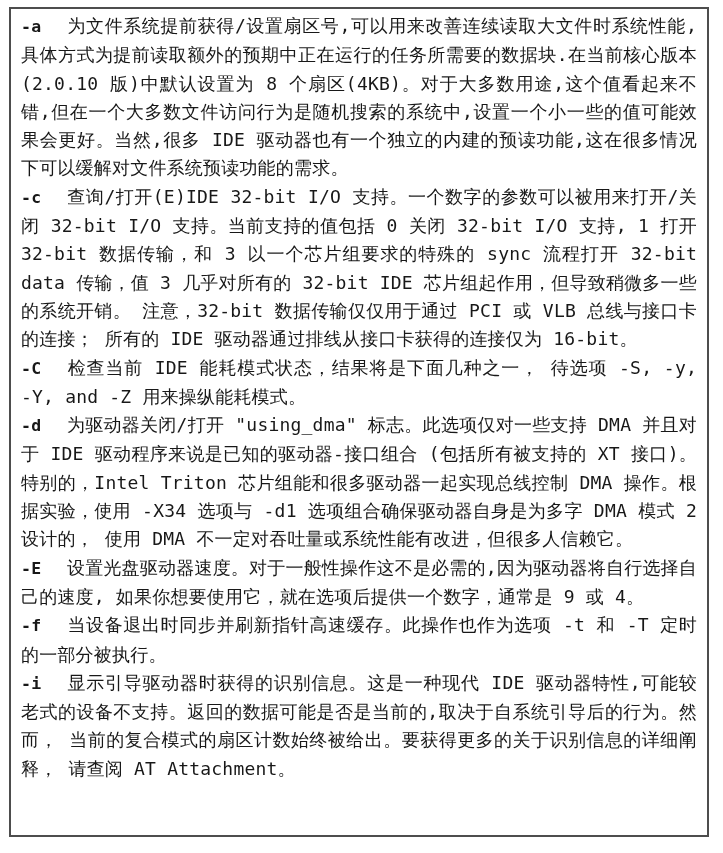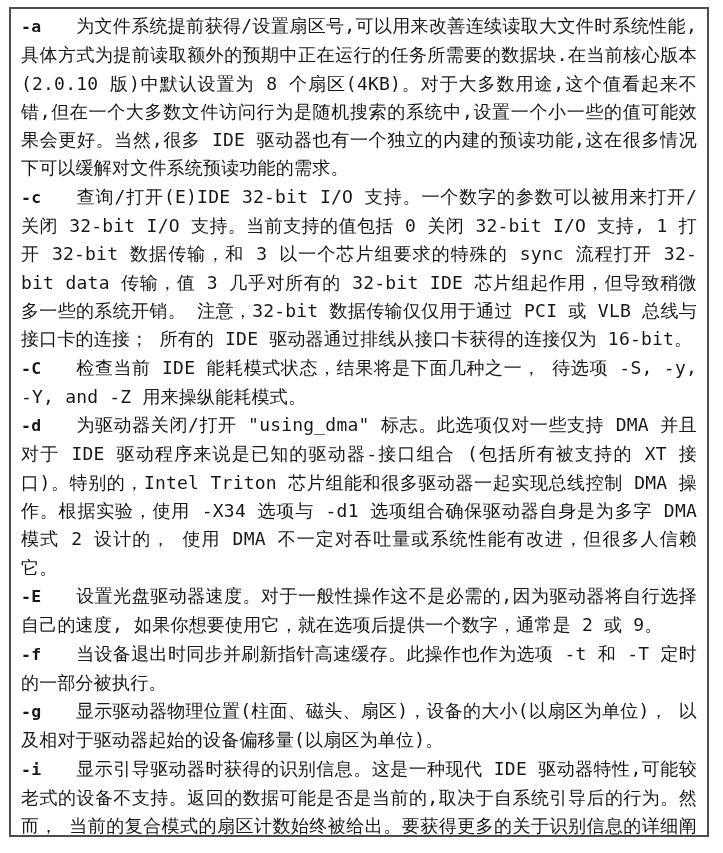--- a/index.html
+++ b/index.html
@@ -40,21 +40,20 @@
   .flag {
     display: inline-block;
     width: 46px;
     font-family: "DejaVu Sans Mono", monospace;
     font-weight: bold;
     font-size: 16.5px;
     vertical-align: baseline;
   }
   .desc {
     font-weight: normal;
-    margin-left: 9px;
   }
 </style>
 </head>
 <body>
 
 <div class="page">
 
   <p class="entry">
     <span class="flag">-a</span><span class="desc">为文件系统提前获得/设置扇区号,可以用来改善连续读取大文件时系统性能,具体方式为提前读取额外的预期中正在运行的任务所需要的数据块.在当前核心版本(2.0.10 版)中默认设置为 8 个扇区(4KB)。对于大多数用途,这个值看起来不错,但在一个大多数文件访问行为是随机搜索的系统中,设置一个小一些的值可能效果会更好。当然,很多 IDE 驱动器也有一个独立的内建的预读功能,这在很多情况下可以缓解对文件系统预读功能的需求。</span>
   </p>
@@ -66,29 +65,26 @@
 
   <p class="entry">
     <span class="flag">-C</span><span class="desc">检查当前 IDE 能耗模式状态，结果将是下面几种之一， 待选项 -S, -y, -Y, and -Z 用来操纵能耗模式。</span>
   </p>
 
   <p class="entry">
     <span class="flag">-d</span><span class="desc">为驱动器关闭/打开 "using_dma" 标志。此选项仅对一些支持 DMA 并且对于 IDE 驱动程序来说是已知的驱动器-接口组合 (包括所有被支持的 XT 接口)。特别的，Intel Triton 芯片组能和很多驱动器一起实现总线控制 DMA 操作。根据实验，使用 -X34 选项与 -d1 选项组合确保驱动器自身是为多字 DMA 模式 2 设计的， 使用 DMA 不一定对吞吐量或系统性能有改进，但很多人信赖它。</span>
   </p>
 
   <p class="entry">
-    <span class="flag">-E</span><span class="desc">设置光盘驱动器速度。对于一般性操作这不是必需的,因为驱动器将自行选择自己的速度, 如果你想要使用它，就在选项后提供一个数字，通常是 2 或 9。</span>
+    <span class="flag">-E</span><span class="desc">设置光盘驱动器速度。对于一般性操作这不是必需的,因为驱动器将自行选择自己的速度, 如果你想要使用它，就在选项后提供一个数字，通常是 9 或 4。</span>
   </p>
 
   <p class="entry">
     <span class="flag">-f</span><span class="desc">当设备退出时同步并刷新指针高速缓存。此操作也作为选项 -t 和 -T 定时的一部分被执行。</span>
   </p>
 
-  <p class="entry">
-    <span class="flag">-g</span><span class="desc">显示驱动器物理位置(柱面、磁头、扇区)，设备的大小(以扇区为单位)， 以及相对于驱动器起始的设备偏移量(以扇区为单位)。</span>
-  </p>
 
 
   <p class="entry">
     <span class="flag">-i</span><span class="desc">显示引导驱动器时获得的识别信息。这是一种现代 IDE 驱动器特性,可能较老式的设备不支持。返回的数据可能是否是当前的,取决于自系统引导后的行为。然而， 当前的复合模式的扇区计数始终被给出。要获得更多的关于识别信息的详细阐释， 请查阅 AT Attachment。</span>
   </p>
 
 </div>
 
 </body></html>

